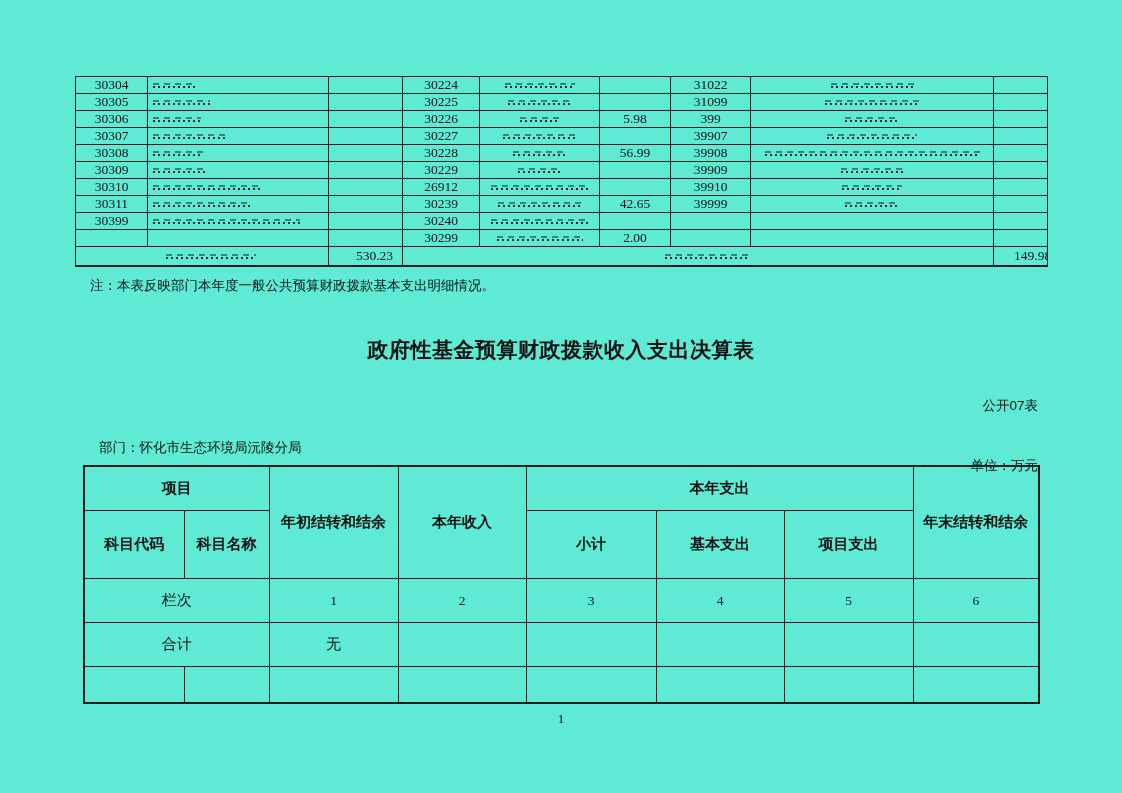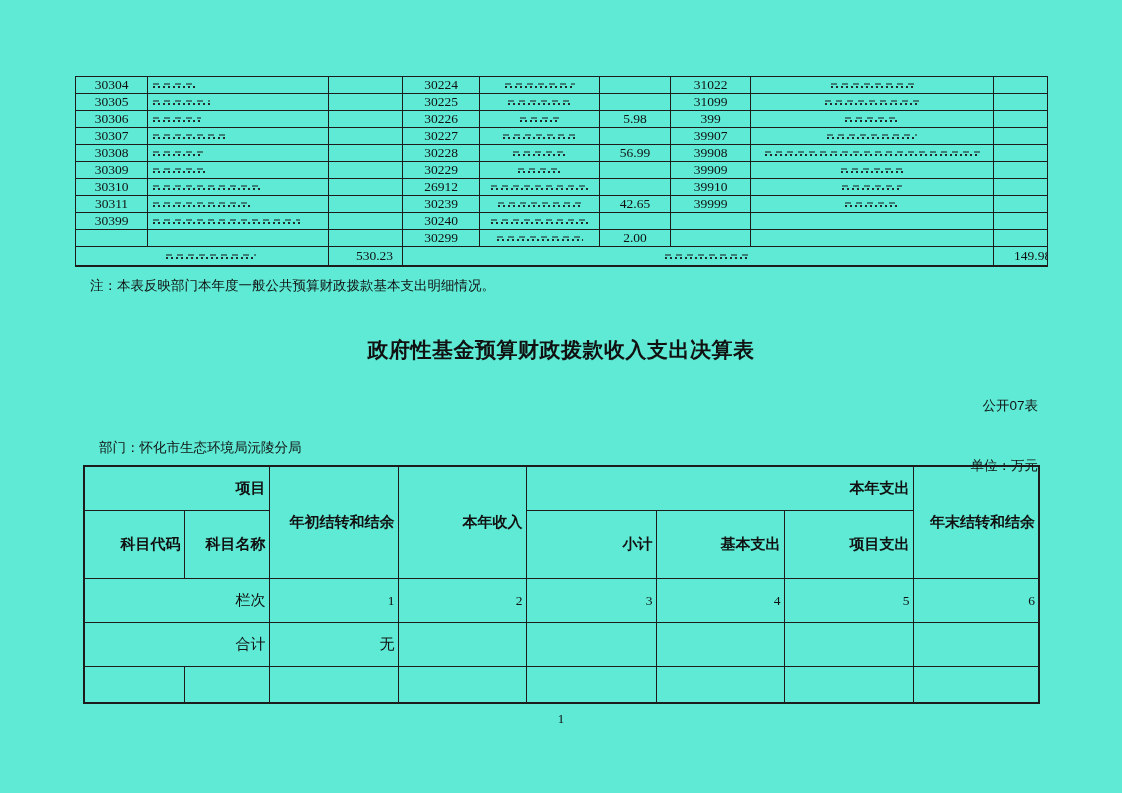--- a/index.html
+++ b/index.html
@@ -24,21 +24,21 @@
   .note  { position:absolute; left:90px;  top:277px; font-size:13.5px; }
   .title { position:absolute; left:0; top:336px; width:100%; text-align:center; font-size:21px; font-weight:700; letter-spacing:.5px; }
   .tableno { position:absolute; top:397px; right:84px; font-size:13.5px; }
   .dept  { position:absolute; top:439px; left:99px;  font-size:13.5px; }
   .unit  { position:absolute; top:439px; right:84px; font-size:13.5px;margin-top:18px; }
   .pageno{ position:absolute; top:711px; left:0; width:100%; text-align:center;
            font-family:"Liberation Serif","DejaVu Serif",serif; font-size:13px; }
 
   
   .t2 { position:absolute; left:83px; top:465px; width:955px; border:2.2px solid #1c1c1c; }
-  .t2 td { border:1.7px solid #1c1c1c; text-align:right; vertical-align:middle; font-size:15px; padding:12px 3px; }
+  .t2 td { border:1.7px solid #1c1c1c; text-align:center; vertical-align:middle; font-size:15px; padding:12px 3px; }
   .t2 .hdr { font-weight:700; }
   .t2 .num { font-family:"Liberation Serif","DejaVu Serif",serif; font-size:13.5px; }
   .t2 tr.r1 td { height:44px; }
   .t2 tr.r2 td { height:68px; }
   .t2 tr.r3 td { height:44px; }
   .t2 tr.r4 td { height:43px; }
   .t2 tr.r5 td { height:36px; }
 </style>
 </head>
 <body>

